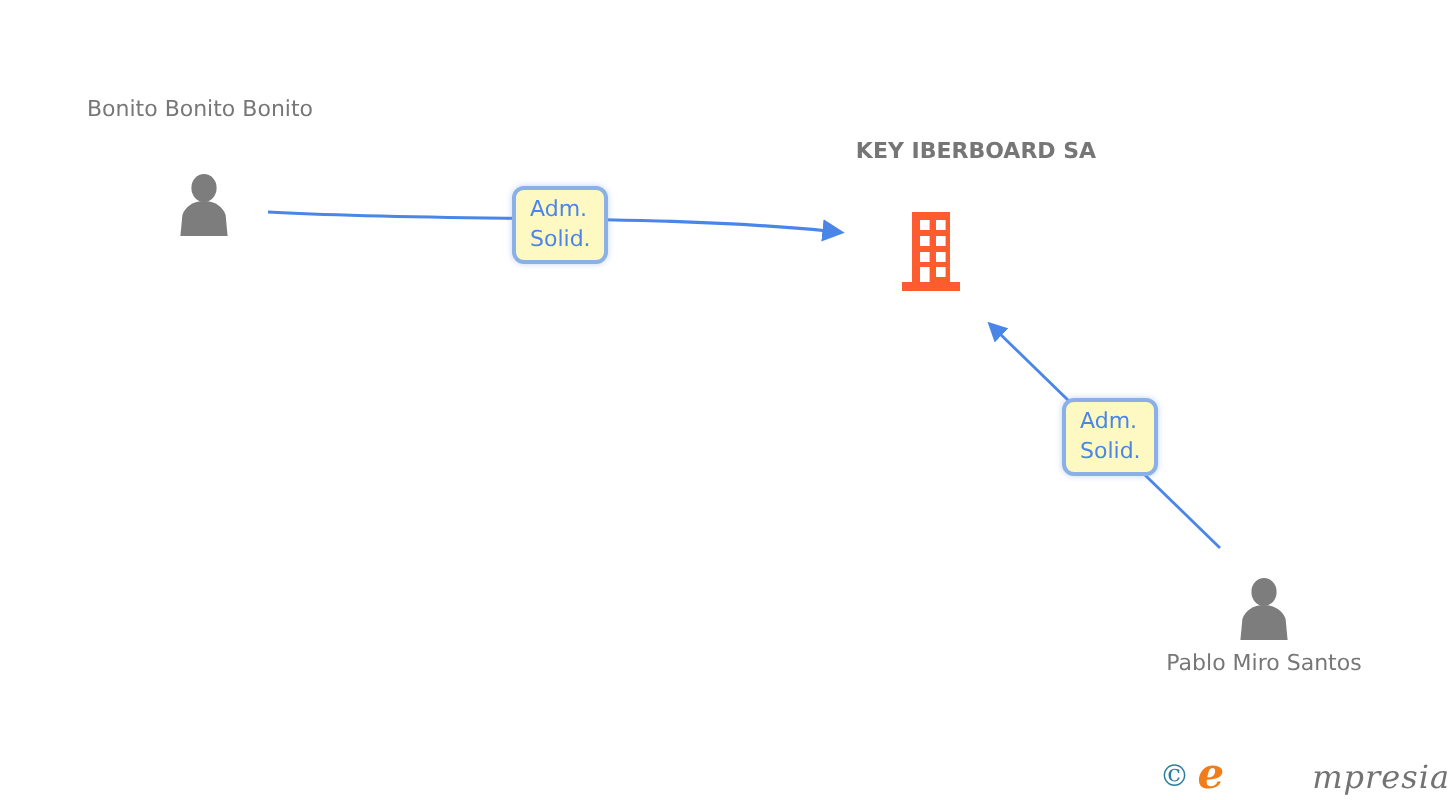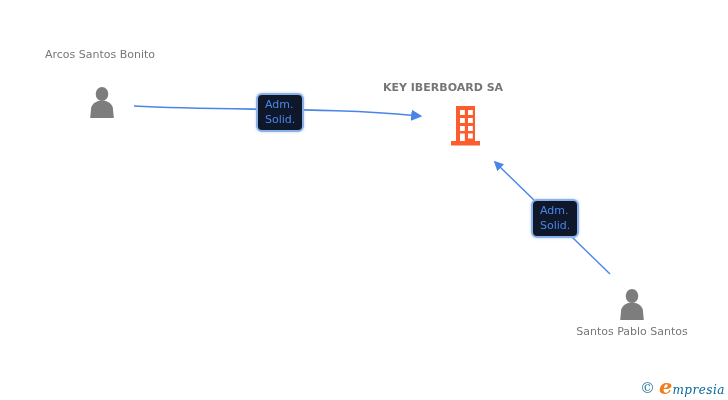--- a/index.html
+++ b/index.html
@@ -32,21 +32,21 @@
     color: #767676;
   }
   .node-icon {
     position: absolute;
     z-index: 2;
     cursor: pointer;
   }
   .edge-label {
     position: absolute;
     z-index: 3;
-    background: #0f172a;
+    background: #fef9c3;
     border: 2px solid #8ab0e8;
     border-radius: 6px;
     box-shadow: 0 0 3px rgba(120,160,230,0.45);
     padding: 2px 7px 3px 7px;
     font-size: 11px;
     line-height: 15px;
     color: #4a86e8;
     white-space: nowrap;
   }
   .edge-label span { display: block; }
@@ -65,58 +65,59 @@
     vertical-align: 1px;
   }
   .logo .brand-e {
     color: #f07d1a;
     font-size: 21px;
     font-style: italic;
     font-weight: bold;
     margin-left: 4px;
   }
   .logo .brand-rest {
-    color: #0369a1;
-    font-size: 12px;
+    color: #737373;
+    font-size: 16px;
     font-style: italic;
     letter-spacing: 0.5px;
+    margin-left: 44px;
   }
 </style>
 </head>
 <body>
 
 <div class="canvas">
 
   <svg class="edges-layer" width="728" height="400" viewBox="0 0 728 400">
     <defs>
       <marker id="arrowhead" viewBox="0 0 10 10" markerWidth="7" markerHeight="7" refX="2.5" refY="5" orient="auto">
         <path d="M0,0 L10,5 L0,10 z" fill="#4a86e8"></path>
       </marker>
     </defs>
     <path d="M 134 106 C 225 111, 330 107, 414 115.5" fill="none" stroke="#4a86e8" stroke-width="1.6" marker-end="url(#arrowhead)"></path>
     <path d="M 610 274 L 499 166" fill="none" stroke="#4a86e8" stroke-width="1.4" marker-end="url(#arrowhead)"></path>
   </svg>
 
   <div class="node-label" style="left:25px; top:47px;">
-    <span>Arcos Santos</span>
+    <span>Bonito Bonito</span>
     <span>Bonito</span>
   </div>
   <div class="node-icon" style="left:88px; top:87px;">
     <svg width="28" height="31" viewBox="0 0 28 31">
       <ellipse cx="14" cy="7" rx="6.3" ry="7" fill="#7d7d7d"></ellipse>
       <path d="M14 13.5 C 8.5 13.5 4.5 16.5 3.2 20.5 L 2.2 31 L 25.8 31 L 24.8 20.5 C 23.5 16.5 19.5 13.5 14 13.5 Z" fill="#7d7d7d"></path>
     </svg>
   </div>
 
   <div class="edge-label" style="left:256px; top:93px;">
     <span>Adm.</span>
     <span>Solid.</span>
   </div>
 
-  <div class="node-label company" style="left:368px; top:68px;margin-top:12px;">
+  <div class="node-label company" style="left:413px; top:68px;">
     <span>KEY</span>
     <span>IBERBOARD SA</span>
   </div>
   <div class="node-icon" style="left:449px; top:106px;">
     <svg width="33" height="40" viewBox="0 0 33 40">
       <rect x="7" y="0" width="19" height="36" fill="#fd5c2e"></rect>
       <rect x="2" y="35" width="29" height="4.5" fill="#fd5c2e"></rect>
       <rect x="11" y="4" width="4.8" height="5" fill="#ffffff"></rect>
       <rect x="19" y="4" width="4.8" height="5" fill="#ffffff"></rect>
       <rect x="11" y="12" width="4.8" height="5" fill="#ffffff"></rect>
@@ -133,21 +134,21 @@
     <span>Solid.</span>
   </div>
 
   <div class="node-icon" style="left:618px; top:289px;">
     <svg width="28" height="31" viewBox="0 0 28 31">
       <ellipse cx="14" cy="7" rx="6.3" ry="7" fill="#7d7d7d"></ellipse>
       <path d="M14 13.5 C 8.5 13.5 4.5 16.5 3.2 20.5 L 2.2 31 L 25.8 31 L 24.8 20.5 C 23.5 16.5 19.5 13.5 14 13.5 Z" fill="#7d7d7d"></path>
     </svg>
   </div>
   <div class="node-label" style="left:557px; top:324px;">
-    <span>Santos Pablo</span>
+    <span>Pablo Miro</span>
     <span>Santos</span>
   </div>
 
   <div class="logo">
     <span class="copy">©</span><span class="brand-e">e</span><span class="brand-rest">mpresia</span>
   </div>
 
 </div>
 
 </body></html>

